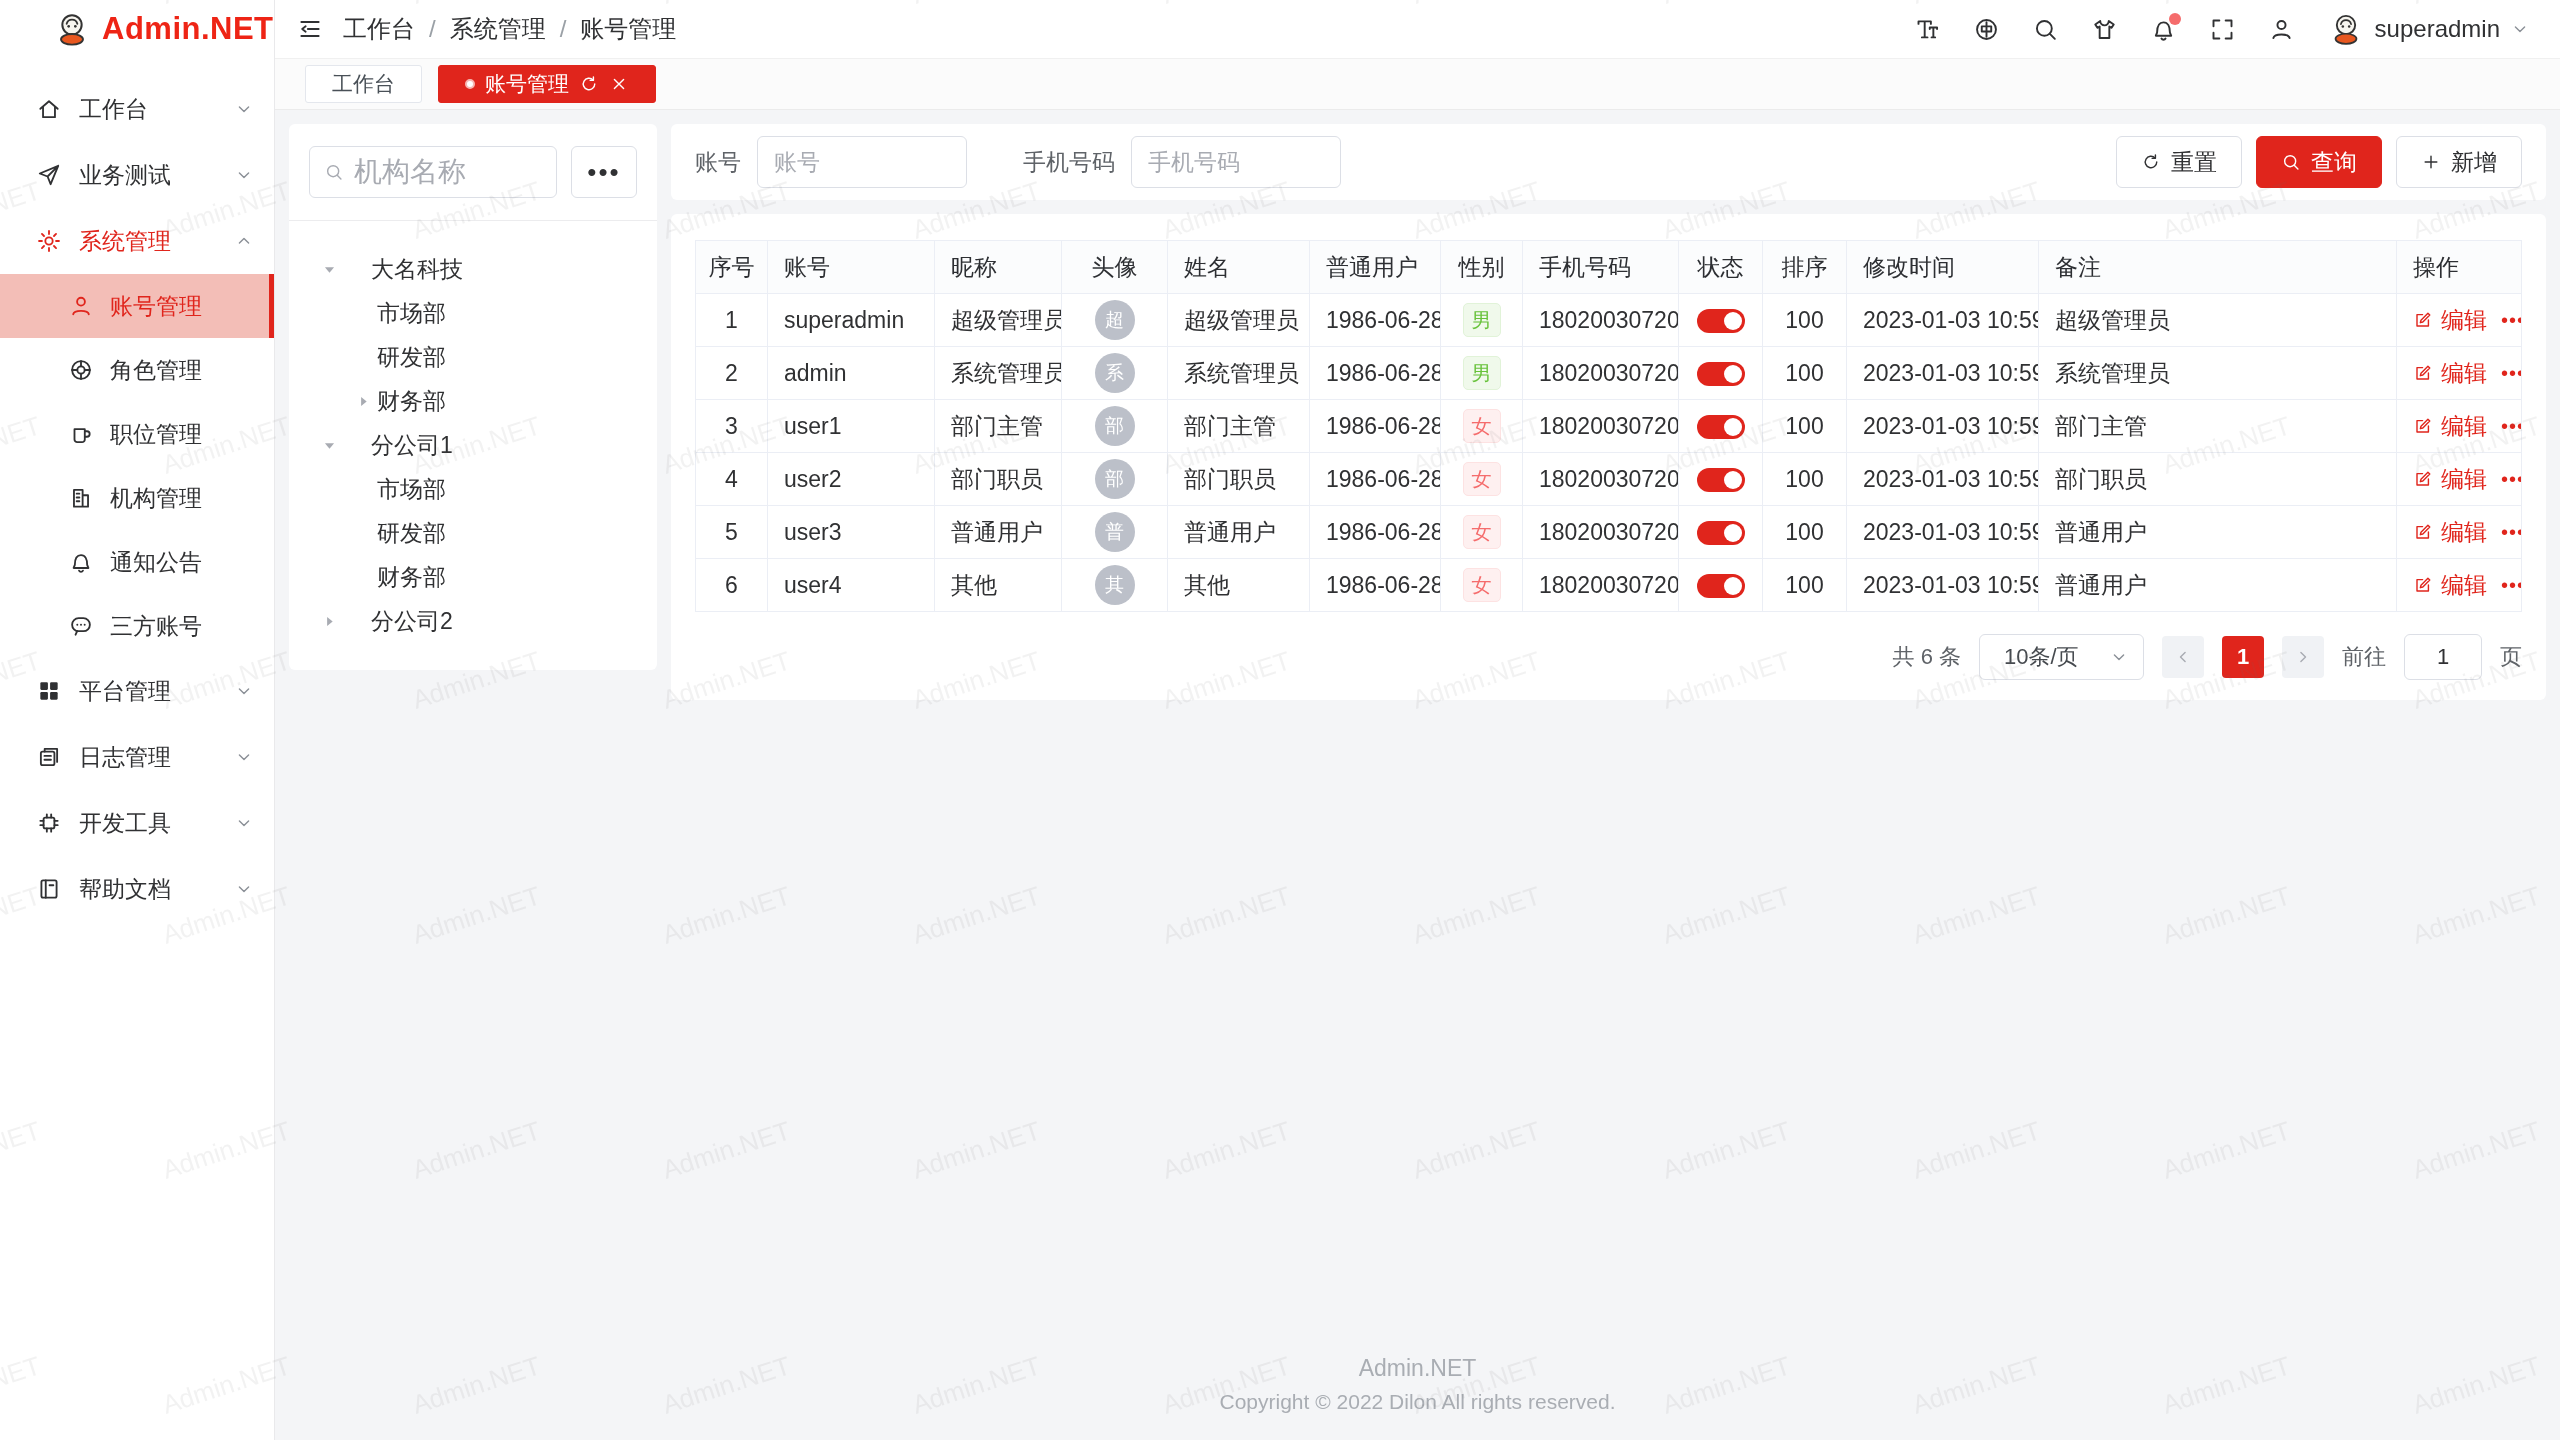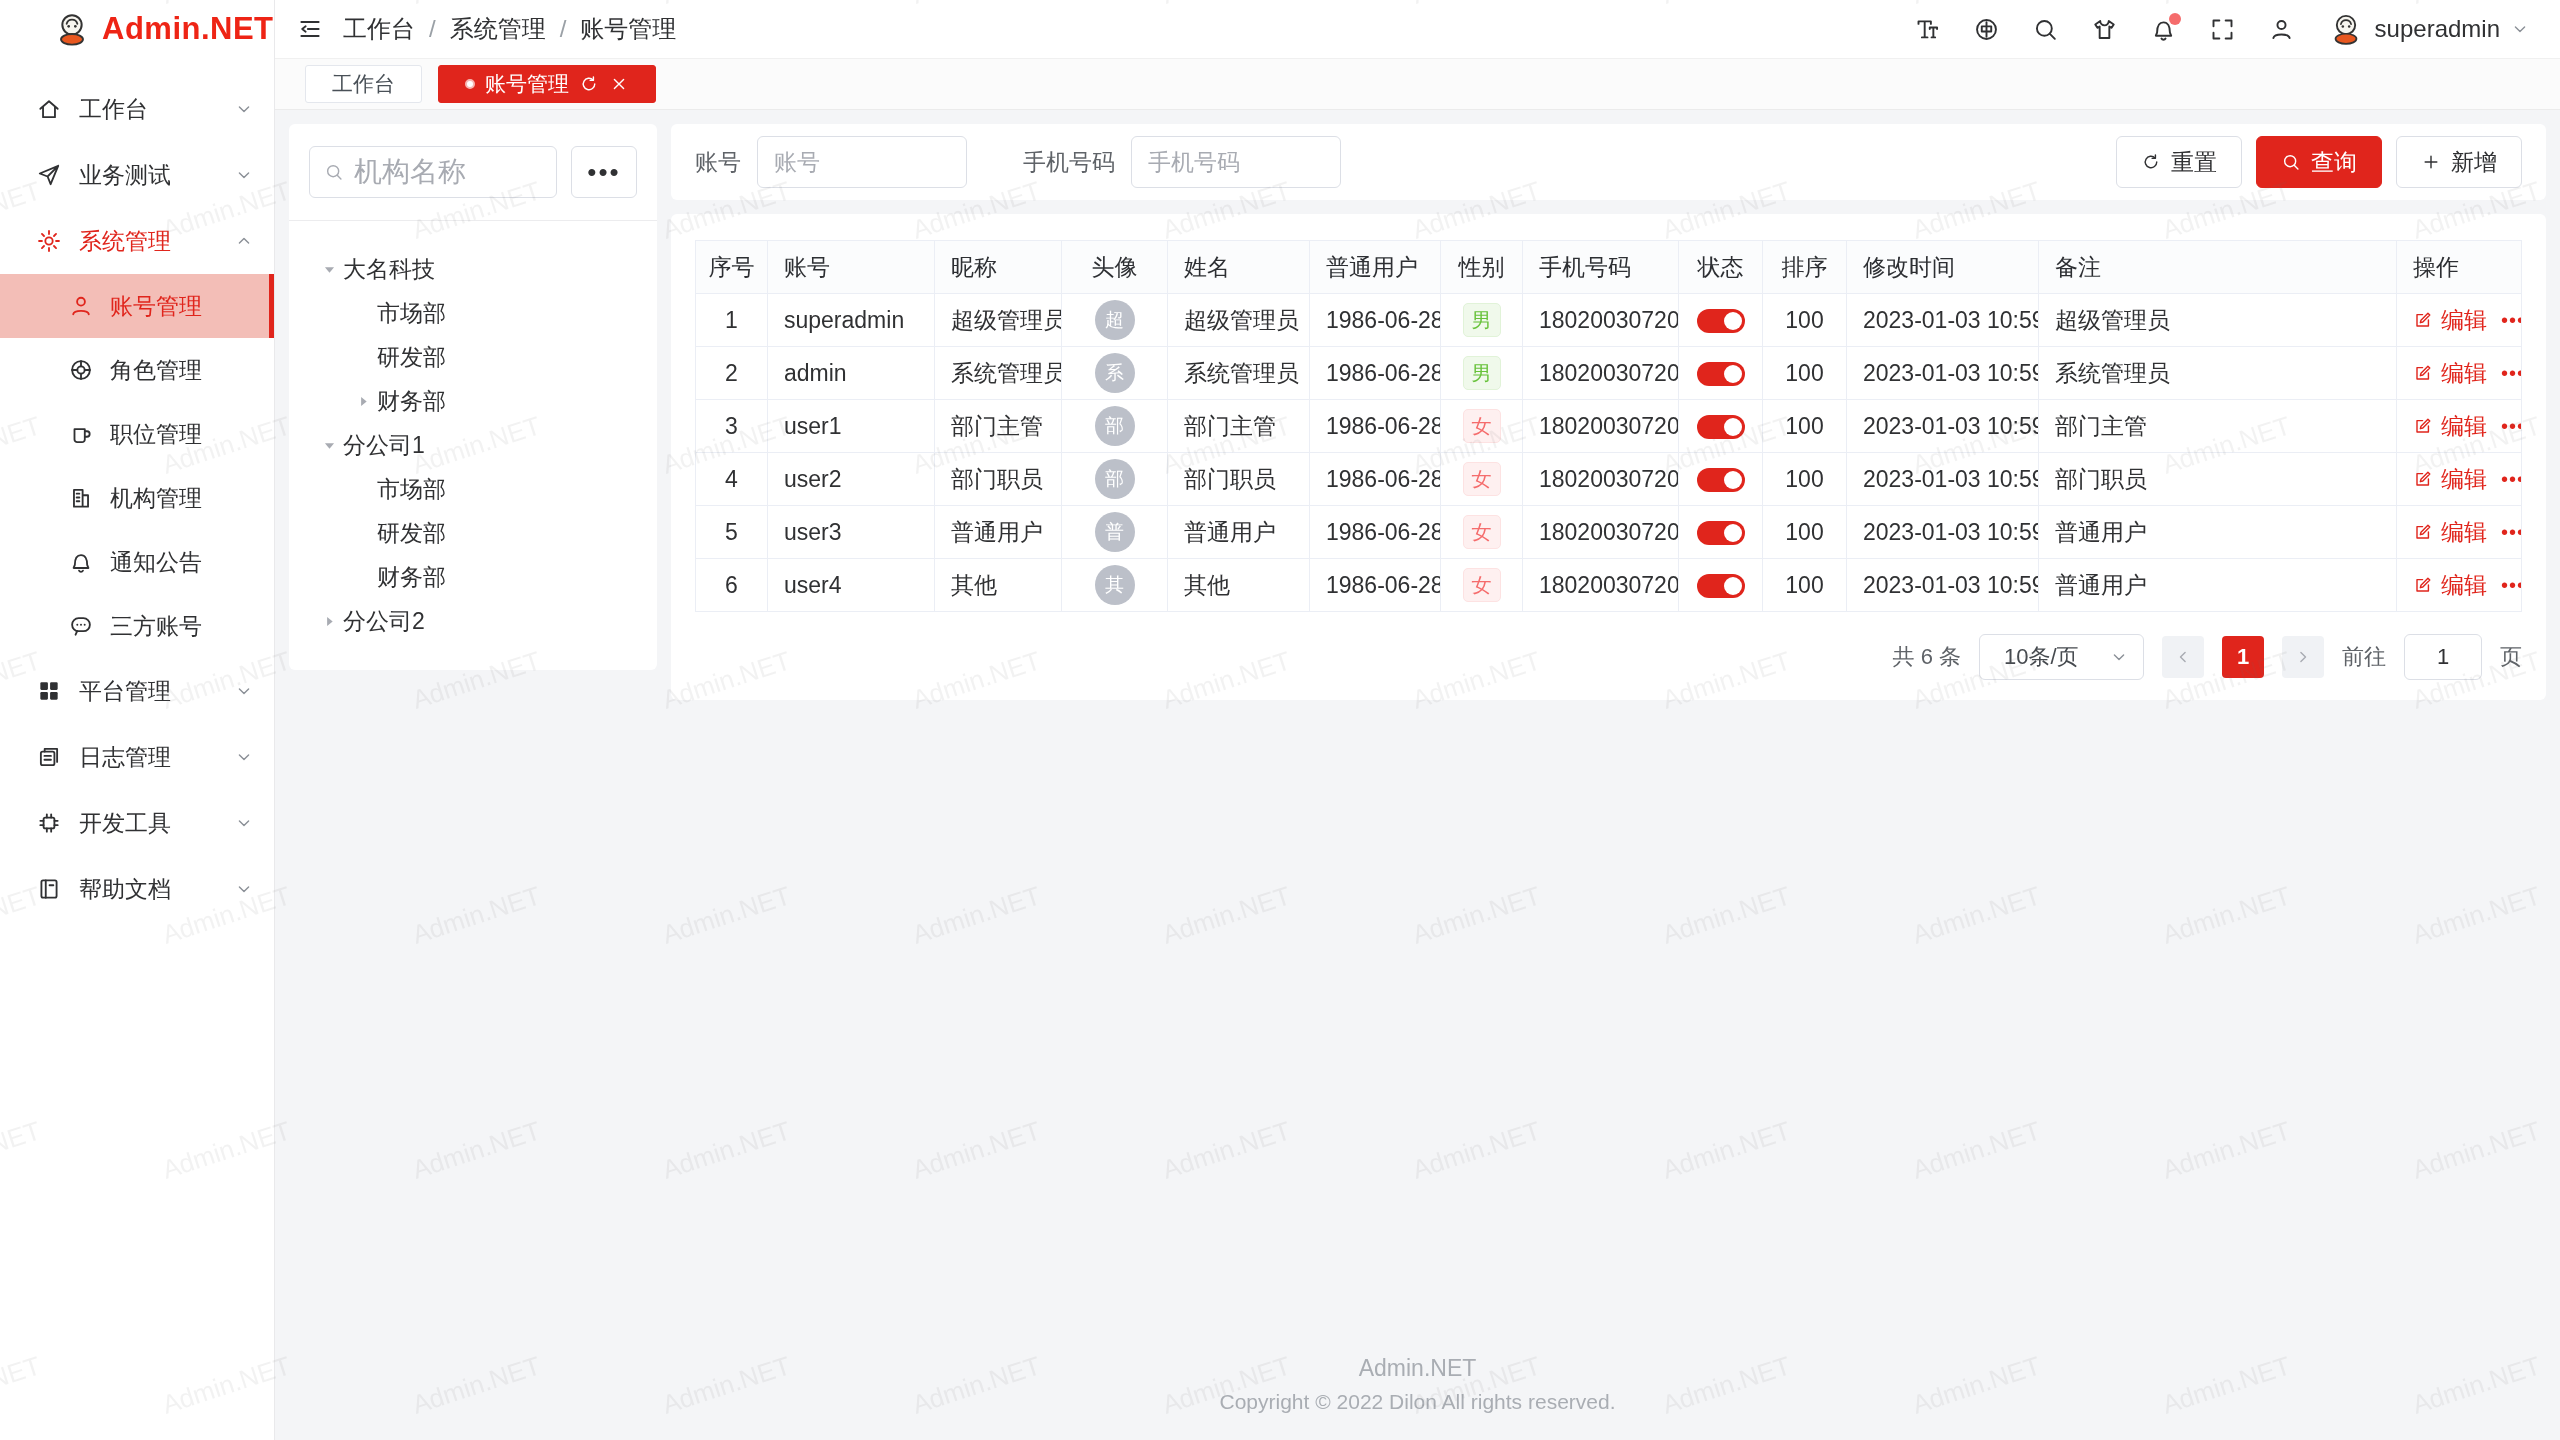--- a/index.html
+++ b/index.html
@@ -42,21 +42,21 @@
 
   .tree-card { width:368px; min-width:368px; height:546px; padding:22px 20px; }
   .tree-search-row { display:flex; gap:14px; }
   .tree-search { flex:1; height:52px; border:1px solid #dcdfe6; border-radius:6px; display:flex; align-items:center; padding:0 14px; gap:10px; color:#a8abb2; }
   .tree-search input { border:none; outline:none; width:100%; font-size:28px; font-family:inherit; color:#14532d; }
   .tree-search input::placeholder { color:#a8abb2; }
   .more-btn { width:66px; height:52px; border:1px solid #dcdfe6; border-radius:6px; background:#fff; font-size:26px; letter-spacing:2px; color:#303133; cursor:pointer; line-height:20px; }
   .tree-divider { height:1px; background:#ececee; margin:22px -20px 26px -20px; }
   .tnode { height:44px; display:flex; align-items:center; cursor:pointer; }
   .tnode .caret { width:28px; display:flex; justify-content:center; color:#a8abb2; }
-  .tnode.l0 { padding-left:6px; }
+  .tnode.l0 { padding-left:6px;gap:28px; }
   .tnode.l1 { padding-left:40px; }
 
   .right-col { flex:1; display:flex; flex-direction:column; gap:14px; min-width:0; }
   .filter-card { height:76px; display:flex; align-items:center; padding:0 24px; gap:14px; }
   .f-label { color:#5f6368; margin-right:2px; }
   .f-input { width:210px; height:52px; border:1px solid #dcdfe6; border-radius:6px; padding:0 16px; font-size:23px; font-family:inherit; color:#303133; outline:none; }
   .f-input::placeholder { color:#a8abb2; }
   .gap28 { width:28px; }
   .btn { height:52px; border-radius:6px; border:1px solid #dcdfe6; background:#fff; display:inline-flex; align-items:center; gap:10px; padding:0 24px; font-size:23px; font-family:inherit; color:#303133; cursor:pointer; }
   .btn.primary { background:#e0251c; border-color:#e0251c; color:#fff; }

